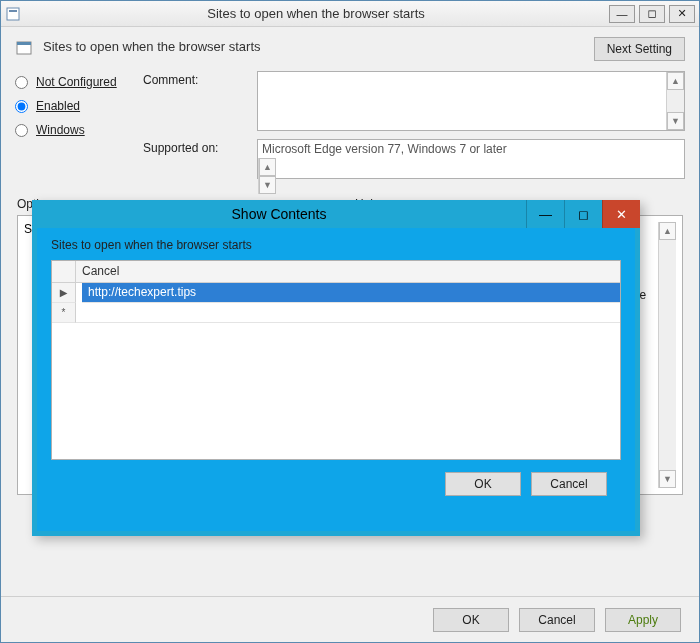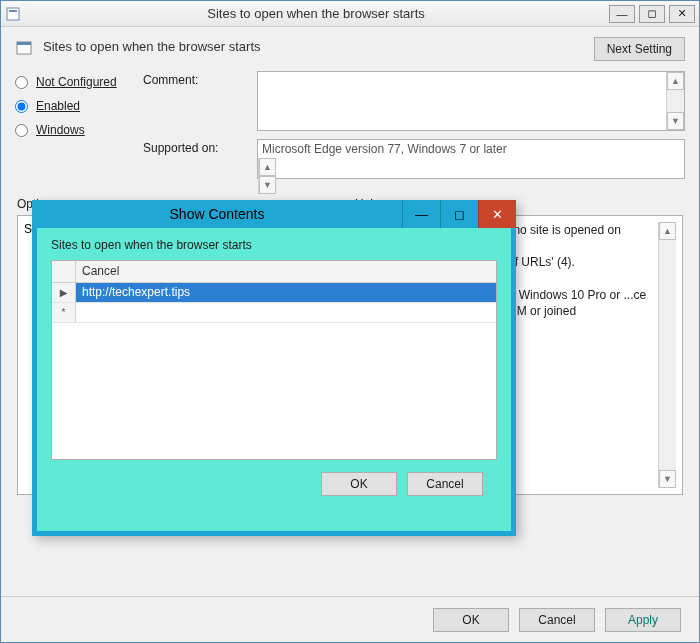--- a/index.html
+++ b/index.html
@@ -9,21 +9,21 @@
   .titlebar-icon { width: 16px; height: 16px; margin-right: 6px; display:flex; align-items:center; justify-content:center;}
   .titlebar-title { flex: 1; text-align: center; color: #333; font-size: 13px; }
   .titlebar-btns { display: flex; }
   .tbbtn { width: 26px; height: 18px; border: 1px solid #999; margin-left: 4px; background: #e8e8e8; display: flex; align-items: center; justify-content: center; font-size: 11px; color:#222; cursor: default;}
   .content { padding: 10px 14px 0 14px; }
   .header-row { display: flex; align-items: flex-start; gap: 10px; }
   .header-icon { width: 18px; height: 18px; display:flex; align-items:center; justify-content:center; margin-top:2px;}
   .header-label { flex: 1; color: #333; font-size: 13px; padding-top:2px;}
   .nav-btns { display: flex; gap: 8px; }
   .winbtn { border: 1px solid #adadad; background: #e1e1e1; padding: 2px 12px; height: 24px; font-size: 12px; color: #222; cursor: default; }
-  .winbtn:disabled { color:#0f766e; }
+  .winbtn:disabled { color:#4d7c0f; }
   .body-row { display: flex; margin-top: 10px; gap: 18px; }
   .radio-col { width: 110px; display: flex; flex-direction: column; gap: 10px; padding-top: 4px; }
   .radio-item { display:flex; align-items:flex-end; gap:8px; color:#222;text-decoration:underline;}
   .fields-col { flex: 1; display: flex; flex-direction: column; gap: 8px; }
   .field-row { display: flex; gap: 24px; }
   .field-label { width: 90px; color:#222; padding-top:2px;}
   .textarea-wrap { flex:1; display:flex; border:1px solid #b0b0b0; background:#fff; height:60px; }
   .textarea-body { flex:1; padding:2px 4px; color:#333; font-size:12px; }
   .scrollbar { width:18px; background:#efefef; border-left:1px solid #d0d0d0; display:flex; flex-direction:column; }
   .scroll-btn { height:18px; display:flex; align-items:center; justify-content:center; color:#777; font-size:9px; border:1px solid #c0c0c0; background:#f7f7f7;}
@@ -32,36 +32,36 @@
   .info-text { color:#555; font-size:12px; }
   .section-row { display:flex; gap:10px; margin-top:18px; padding:0 2px;}
   .section-left, .section-right { flex:1; }
   .section-label { color:#222; margin-bottom:4px;}
   .panel { border:1px solid #b0b0b0; background:#fff; height:280px; position:relative; overflow:hidden; padding:6px;}
   .panel.right { display:flex; }
   .right-text { flex:1; color:#222; line-height:1.35; font-size:12px; }
   .bottom-bar { position:absolute; bottom:0; left:0; right:0; height:46px; border-top:1px solid #cfcfcf; background:#f0f0f0; display:flex; align-items:center; justify-content:flex-end; gap:10px; padding:0 18px;}
   .bottom-bar .winbtn { width:76px; text-align:center; }
   
-  .modal { position:absolute; left:32px; top:200px; width:484px; height:336px; border:5px solid #1fa7d4; background:#5eead4; box-shadow:4px 4px 10px rgba(0,0,0,0.25); }
+  .modal { position:absolute; left:32px; top:200px; width:608px; height:336px; border:5px solid #1fa7d4; background:#0ea5e9; box-shadow:4px 4px 10px rgba(0,0,0,0.25); }
   .modal-titlebar { height:28px; background:#1fa7d4; display:flex; align-items:center; margin:-5px -5px 0 -5px; }
   .modal-title { flex:1; text-align:center; color:#000; font-size:14px; }
   .modal-btns { display:flex; height:100%; }
   .mbtn { width:38px; height:100%; display:flex; align-items:center; justify-content:center; border-left:1px solid rgba(0,0,0,0.2); font-size:13px; color:#000; cursor:default;}
   .mbtn.close { background:#c9462c; color:#fff; }
   .modal-body { padding:10px 14px 0 14px; }
   .modal-caption { color:#222; margin-bottom:8px; }
   .grid { border:1px solid #b0b0b0; background:#fff; height:200px; overflow:hidden; }
   .grid-head { display:flex; background:#f4f4f4; border-bottom:1px solid #d0d0d0; height:22px; }
   .rowhdr-cell { width:24px; border-right:1px solid #d0d0d0; }
   .colhdr { flex:1; padding:3px 6px; color:#333; }
   .grid-row { display:flex; height:20px; }
   .rowhdr { width:24px; background:#f4f4f4; border-right:1px solid #d0d0d0; border-bottom:1px solid #e4e4e4; display:flex; align-items:center; justify-content:center; color:#555; font-size:10px;}
   .cell { flex:1; padding:2px 6px; border-bottom:1px solid #e4e4e4; color:#222; }
-  .cell.selected { background:#2d7fd4; color:#fff; }
+  .cell.selected { background:#2d7fd4; color:#fff;margin-left:6px; }
   .modal-footer { display:flex; justify-content:flex-end; gap:10px; padding:12px 14px 0 0; }
   .modal-footer .winbtn { width:76px; text-align:center; }
 </style>
 </head>
 <body>
 
 <div class="main-window">
   <div class="titlebar">
     <span class="titlebar-icon">
       <svg width="14" height="14">

